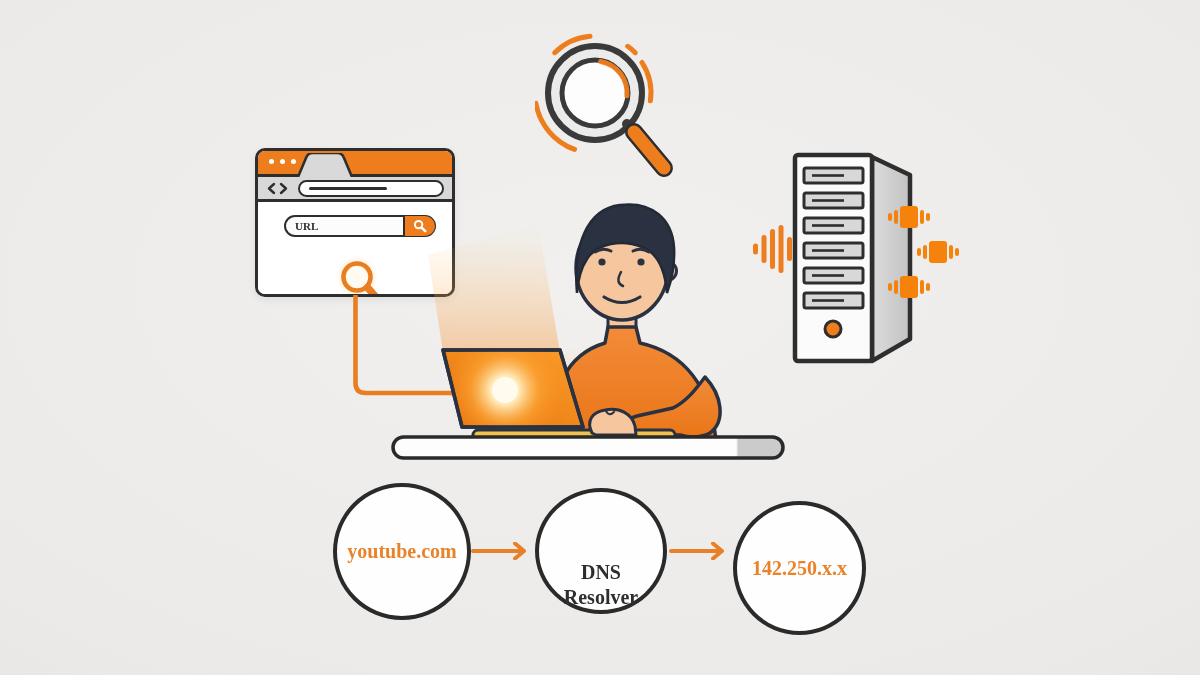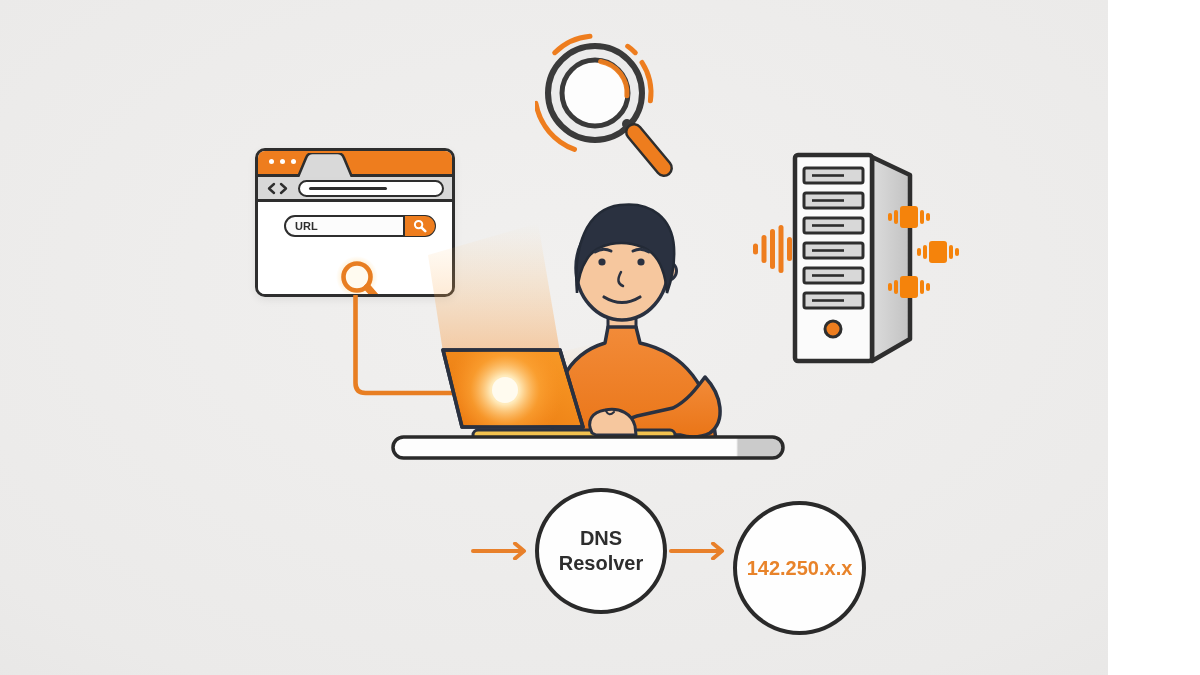--- a/index.html
+++ b/index.html
@@ -1,19 +1,19 @@
 <!DOCTYPE html>
 <html><head>
 <meta charset="utf-8">
 <style>
   html,body{margin:0;padding:0;}
   .canvas{
-    position:relative;width:1108px;height:675px;overflow:hidden;
+    position:relative;width:1200px;height:675px;overflow:hidden;
     background:radial-gradient(120% 120% at 50% 42%, #F1F0EF 0%, #EBEAE9 55%, #DFDEDD 100%);
-    font-family:Liberation Sans, sans-serif;
+    font-family:Liberation Serif, serif;
   }
   .abs{position:absolute;}
   
   .browser{left:255px;top:148px;width:200px;height:149px;border:3px solid #2E2E2E;border-radius:10px;
     background:#FFFFFF;overflow:hidden;box-sizing:border-box;box-shadow:0 3px 8px rgba(0,0,0,.07);}
   .titlebar{position:relative;height:23px;background:#EE7D1E;border-bottom:3px solid #2E2E2E;}
   .dots{position:absolute;left:11px;top:8px;display:flex;gap:6px;}
   .dot{width:5px;height:5px;border-radius:50%;background:#FFFFFF;}
   .tab{position:absolute;left:40px;bottom:-3px;}
   .toolbar{display:flex;align-items:center;height:25px;background:#D8D8D8;border-bottom:3px solid #2E2E2E;padding:0 8px;box-sizing:border-box;}
@@ -23,21 +23,21 @@
   .urlfield{position:relative;margin:13px 16px 0 26px;height:22px;border:2.5px solid #2E2E2E;border-radius:13px;
     display:flex;align-items:center;box-sizing:border-box;background:#FCFCFC;}
   .urlfield span{padding-left:9px;font-size:11px;font-weight:bold;color:#2E2E2E;}
   .searchbtn{position:absolute;right:-1px;top:-1px;bottom:-1px;width:30px;background:#EE7D1E;
     border-left:2.5px solid #2E2E2E;border-radius:0 12px 12px 0;display:flex;align-items:center;justify-content:center;}
   .bmag{position:absolute;left:70px;top:40px;}
   
   .node{border:4px solid #2A2A2A;border-radius:50%;background:#FEFEFE;box-sizing:border-box;
     display:flex;align-items:center;justify-content:center;text-align:center;font-weight:bold;line-height:1.25;}
   .node-1{left:333px;top:483px;width:138px;height:137px;font-size:20px;color:#E8832A;}
-  .node-2{left:535px;top:488px;width:132px;height:126px;font-size:20px;color:#2E2E2E;padding:0 16px;}
+  .node-2{left:535px;top:488px;width:132px;height:126px;font-size:20px;color:#2E2E2E;padding:0 16px;align-items:flex-end;}
   .node-3{left:733px;top:501px;width:133px;height:134px;font-size:20px;color:#E8832A;}
 </style>
 </head>
 <body>
 
 <div class="canvas">
 
   <div class="abs browser">
     <div class="titlebar">
       <div class="dots">
@@ -233,20 +233,23 @@
       <polygon points="53,155 170,155 193,232 72,232" fill="none" stroke="#2A3140" stroke-width="3.5" stroke-linejoin="round"></polygon>
       <rect x="83" y="235" width="202" height="13" rx="5" fill="#F2C24F" stroke="#2A3140" stroke-width="3"></rect>
     </g>
 
     <path d="M 202 238 C 196 226 202 217 215 215 C 230 212 242 219 245 231 L 246 240 L 206 240 Z" fill="#F6C79E" stroke="#2A3140" stroke-width="3" stroke-linejoin="round"></path>
     <path d="M 216 216 Q 219 222 224 217" fill="none" stroke="#2A3140" stroke-width="2" stroke-linecap="round"></path>
 
     <rect x="3" y="242" width="390" height="21" rx="10.5" fill="url(#deskG)" stroke="#2A2A2A" stroke-width="3.5"></rect>
   </svg>
 
+  <div class="abs node node-1">
+    <span>youtube.com</span>
+  </div>
 
   <svg class="abs" style="left:471px;top:542px;" width="64" height="18" viewBox="0 0 64 18">
     <line x1="2" y1="9" x2="52" y2="9" stroke="#E8802A" stroke-width="4" stroke-linecap="round"></line>
     <polyline points="44,1.5 53,9 44,16.5" fill="none" stroke="#E8802A" stroke-width="4" stroke-linecap="round" stroke-linejoin="round"></polyline>
   </svg>
 
   <div class="abs node node-2">
     <span>DNS Resolver</span>
   </div>
 

